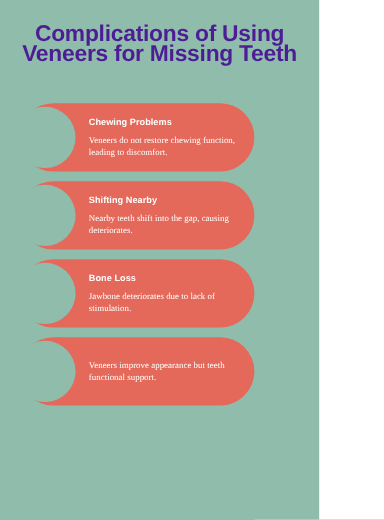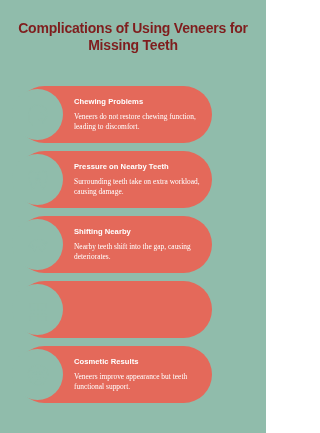--- a/index.html
+++ b/index.html
@@ -18,22 +18,22 @@
     width: 266px;
     height: 433px;
     background: #90bcab;
     box-sizing: border-box;
     overflow: hidden;
   }
   #title {
     margin: 0;
     padding: 20px 14px 0 14px;
     text-align: center;
-    color: #7f1d1d;
-    font-size: 14px;
+    color: #4c1d95;
+    font-size: 19px;
     font-weight: bold;
     line-height: 17px;
     letter-spacing: -0.2px;
   }
   #cards {
     position: absolute;
     left: 0;
     top: 86px;
     width: 222px;
     display: flex;
@@ -104,33 +104,20 @@
           <path d="M22 14.6 L23.4 17.6 C23.6 18.1 23.3 18.6 22.8 18.6 L21.2 18.6"></path>
           <path d="M17.6 21.2 C18.8 21.2 19.8 20.6 20.4 19.8"></path>
         </svg>
       </div>
       <div class="card-text">
         <div class="card-title">Chewing Problems</div>
         <div class="card-desc">Veneers do not restore chewing function, leading to discomfort.</div>
       </div>
     </div>
 
-    <div class="card">
-      <div class="icon-circle">
-        <svg viewBox="0 0 32 32" fill="none" stroke="#90bcab" stroke-width="1.3" stroke-linecap="round" stroke-linejoin="round">
-          <path d="M10.2 6.6 C7.6 6.6 6.2 8.8 6.2 11.6 C6.2 14.4 7.4 16.4 8 19.4 C8.5 22 8.6 25.6 10.4 25.6 C12.2 25.6 12.4 22 13.2 19.8 C13.7 18.4 14.6 17.8 16 17.8 C17.4 17.8 18.3 18.4 18.8 19.8 C19.6 22 19.8 25.6 21.6 25.6 C23.4 25.6 23.5 22 24 19.4 C24.6 16.4 25.8 14.4 25.8 11.6 C25.8 8.8 24.4 6.6 21.8 6.6 C19.6 6.6 18.4 7.8 16 7.8 C13.6 7.8 12.4 6.6 10.2 6.6 Z"></path>
-          <path d="M16 10.4 L16 16.2"></path>
-          <path d="M13.6 14 L16 16.4 L18.4 14"></path>
-        </svg>
-      </div>
-      <div class="card-text">
-        <div class="card-title">Pressure on Nearby Teeth</div>
-        <div class="card-desc">Surrounding teeth take on extra workload, causing damage.</div>
-      </div>
-    </div>
 
     <div class="card">
       <div class="icon-circle">
         <svg viewBox="0 0 32 32" fill="none" stroke="#90bcab" stroke-width="1.3" stroke-linecap="round" stroke-linejoin="round">
           <path d="M12.6 10.6 C11 10.6 10.1 12 10.1 13.8 C10.1 15.6 10.9 16.9 11.3 18.8 C11.6 20.4 11.7 22.7 12.8 22.7 C13.9 22.7 14.1 20.4 14.6 19 C14.9 18.1 15.4 17.7 16.3 17.7 C17.2 17.7 17.7 18.1 18 19 C18.5 20.4 18.7 22.7 19.8 22.7 C20.9 22.7 21 20.4 21.3 18.8 C21.7 16.9 22.5 15.6 22.5 13.8 C22.5 12 21.6 10.6 20 10.6 C18.6 10.6 17.8 11.4 16.3 11.4 C14.8 11.4 14 10.6 12.6 10.6 Z"></path>
           <path d="M8.4 19.6 C7 17 7.6 13.6 10 11.6"></path>
           <path d="M6.6 16.6 L8.3 19.8 L11 18.4"></path>
           <path d="M24.2 12.4 C25.6 15 25 18.4 22.6 20.4"></path>
           <path d="M26 15.4 L24.3 12.2 L21.6 13.6"></path>
         </svg>
@@ -145,36 +132,39 @@
       <div class="icon-circle">
         <svg viewBox="0 0 32 32" fill="none" stroke="#90bcab" stroke-width="1.2" stroke-linecap="round" stroke-linejoin="round">
           <path d="M6.4 9.4 L25.6 9.4"></path>
           <path d="M7.6 9.4 L7.6 14.2 C7.6 15 8.2 15.6 9 15.6 L23 15.6 C23.8 15.6 24.4 15 24.4 14.2 L24.4 9.4"></path>
           <path d="M11.8 9.4 L11.8 15.6 M16 9.4 L16 15.6 M20.2 9.4 L20.2 15.6"></path>
           <path d="M6.4 22.6 L25.6 22.6"></path>
           <path d="M7.6 22.6 L7.6 17.8 C7.6 17 8.2 16.4 9 16.4 L23 16.4 C23.8 16.4 24.4 17 24.4 17.8 L24.4 22.6" transform="translate(0,4.2)"></path>
           <path d="M11.8 20.6 L11.8 26.8 M16 20.6 L16 26.8 M20.2 20.6 L20.2 26.8" transform="translate(0,-0.2)"></path>
         </svg>
       </div>
+      <div class="card-text">
+        <div class="card-title">Bone Loss</div>
+        <div class="card-desc">Jawbone deteriorates due to lack of stimulation.</div>
+      </div>
     </div>
 
     <div class="card">
       <div class="icon-circle">
         <svg viewBox="0 0 32 32" fill="none" stroke="#90bcab" stroke-width="1.2" stroke-linecap="round" stroke-linejoin="round">
           <path d="M16 5.2 C10 5.2 5.6 9.8 5.6 16 C5.6 22.2 10 26.8 16 26.8 C22 26.8 26.4 22.2 26.4 16 C26.4 9.8 22 5.2 16 5.2 Z"></path>
           <ellipse cx="12.4" cy="14" rx="2.2" ry="1.5"></ellipse>
           <ellipse cx="19.6" cy="14" rx="2.2" ry="1.5"></ellipse>
           <ellipse cx="16" cy="20.2" rx="2.6" ry="1.8"></ellipse>
           <path d="M9.2 10.2 L10 10.6 M22.8 10.2 L22 10.6"></path>
           <path d="M8.4 19.4 L9.4 19.4 M23.6 19.4 L22.6 19.4"></path>
           <path d="M12.6 24.4 L13.2 23.8 M19.4 24.4 L18.8 23.8"></path>
           <path d="M16 8.4 L16 9.6"></path>
         </svg>
       </div>
       <div class="card-text">
-        <div class="card-title">Cosmetic Results</div>
         <div class="card-desc">Veneers improve appearance but teeth functional support.</div>
       </div>
     </div>
 
   </div>
 
 </div>
 
 </body></html>

